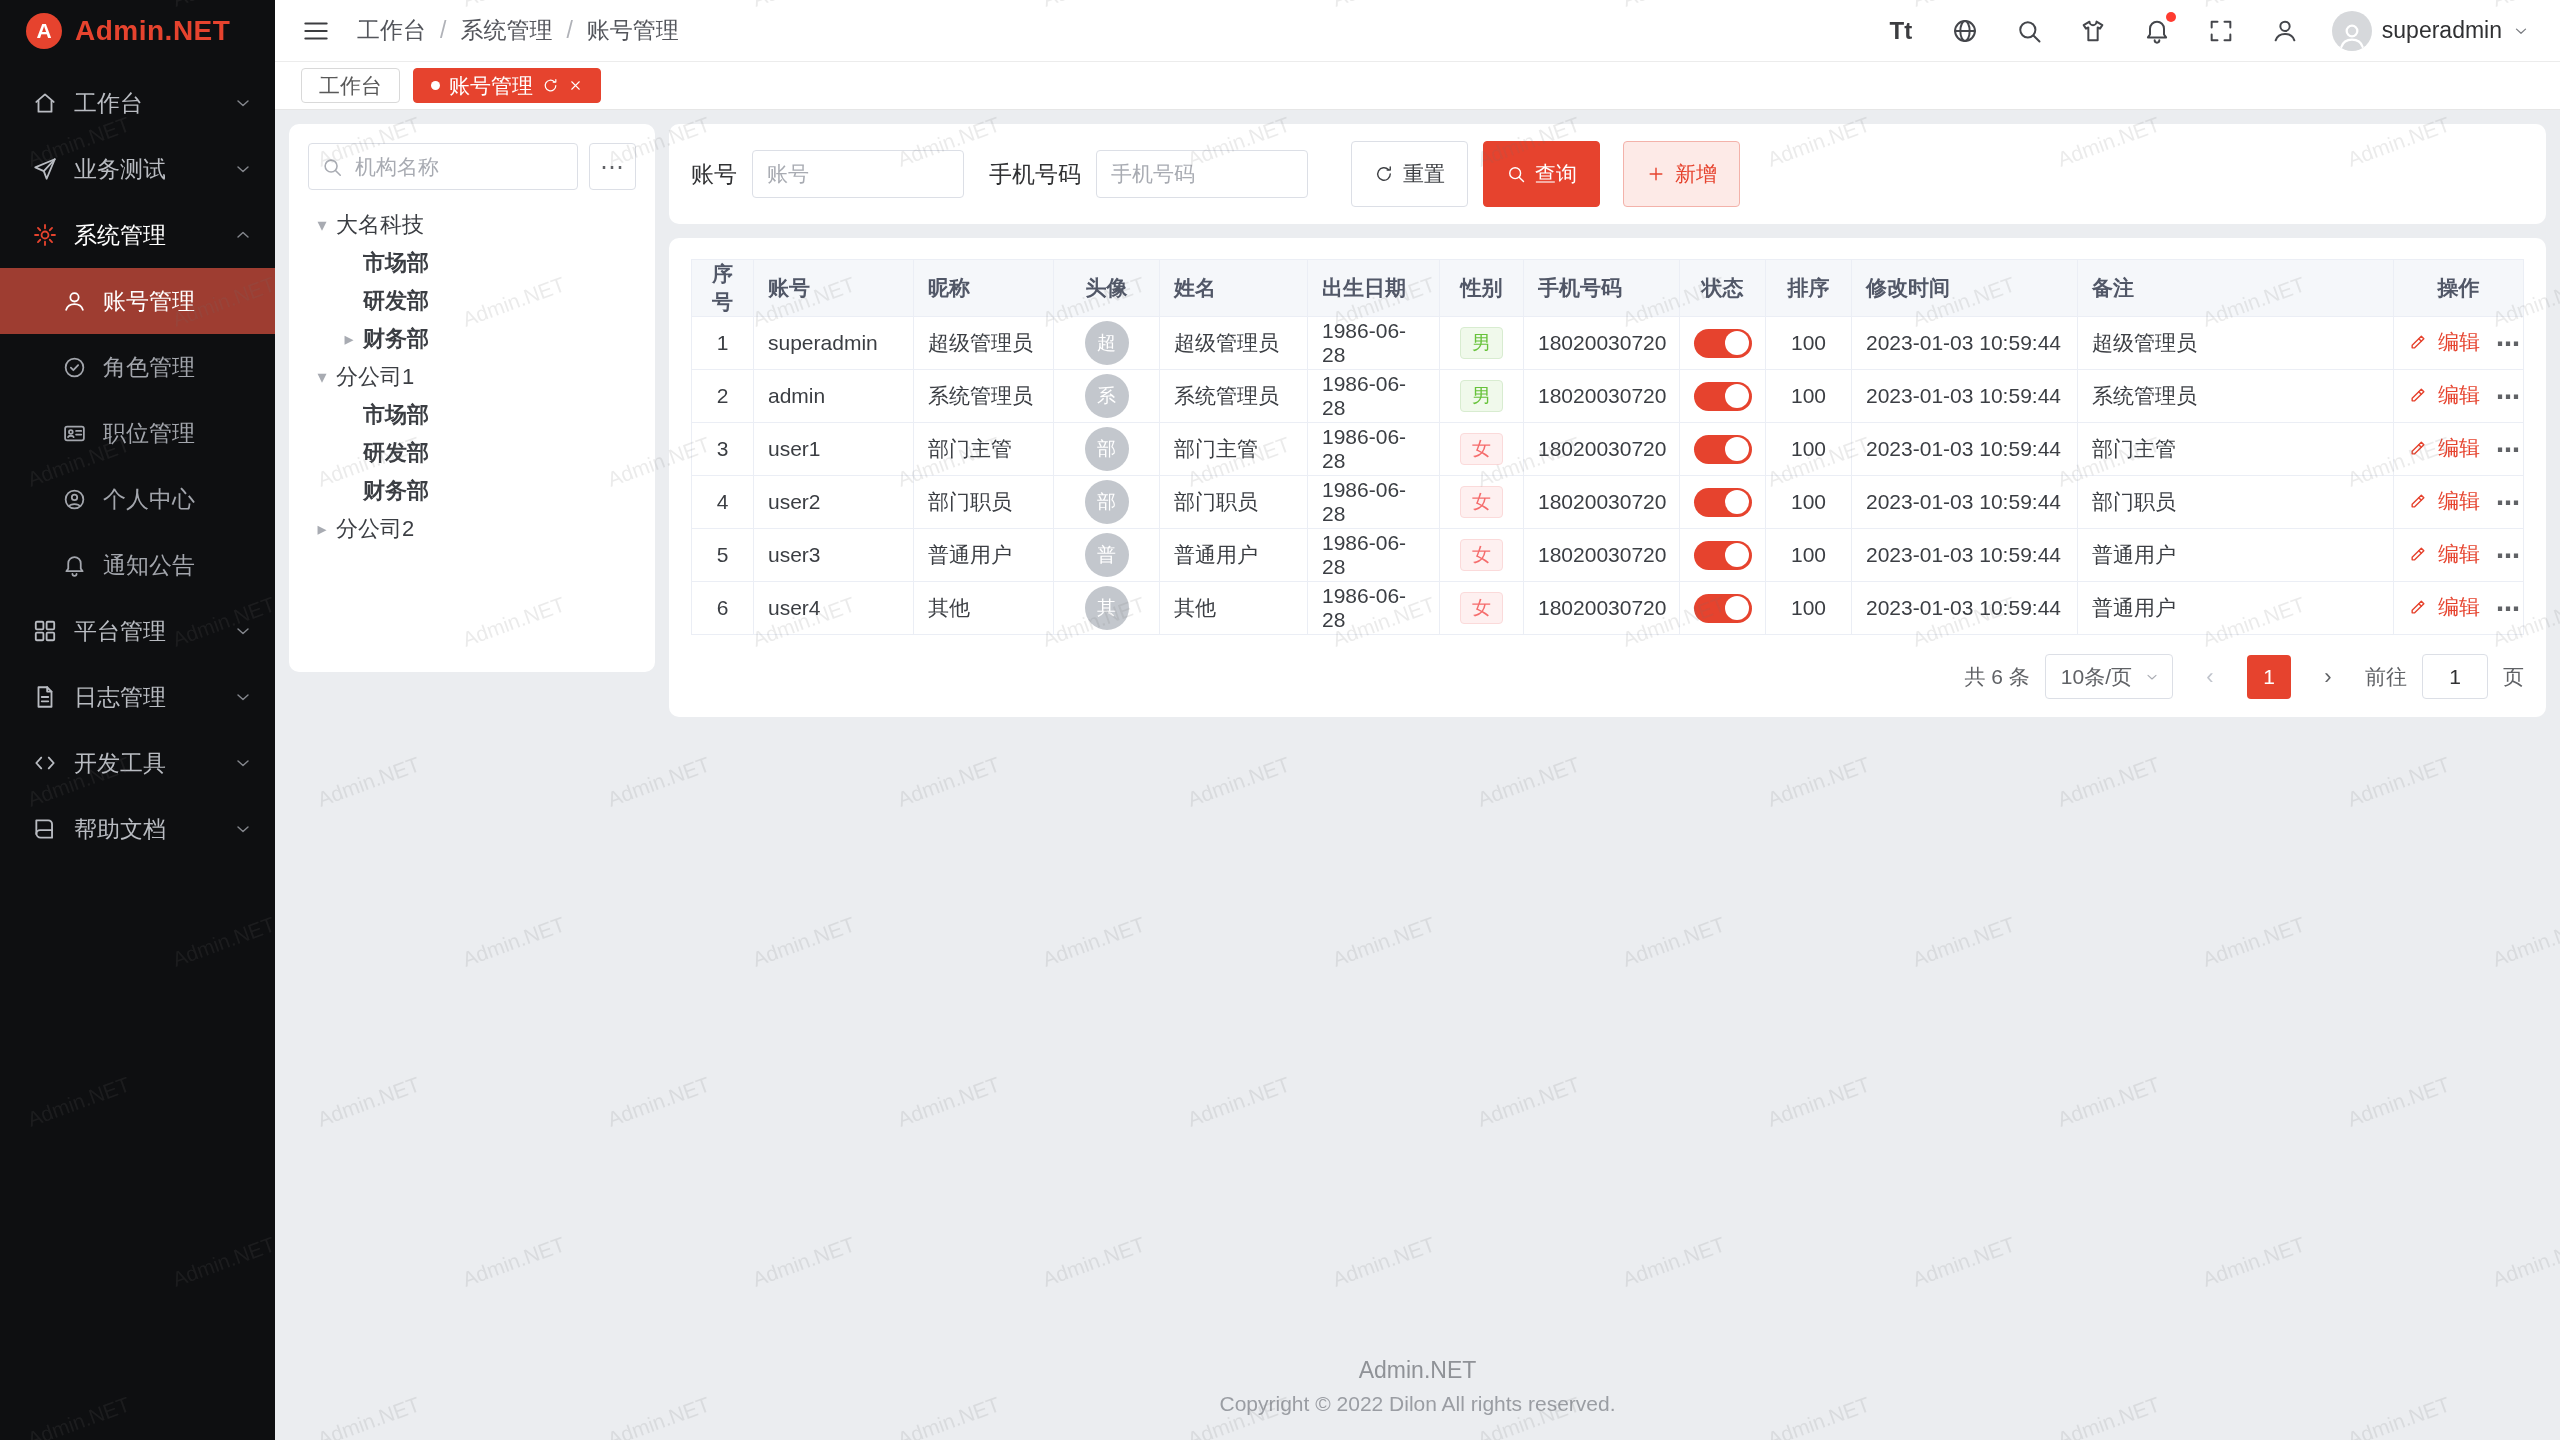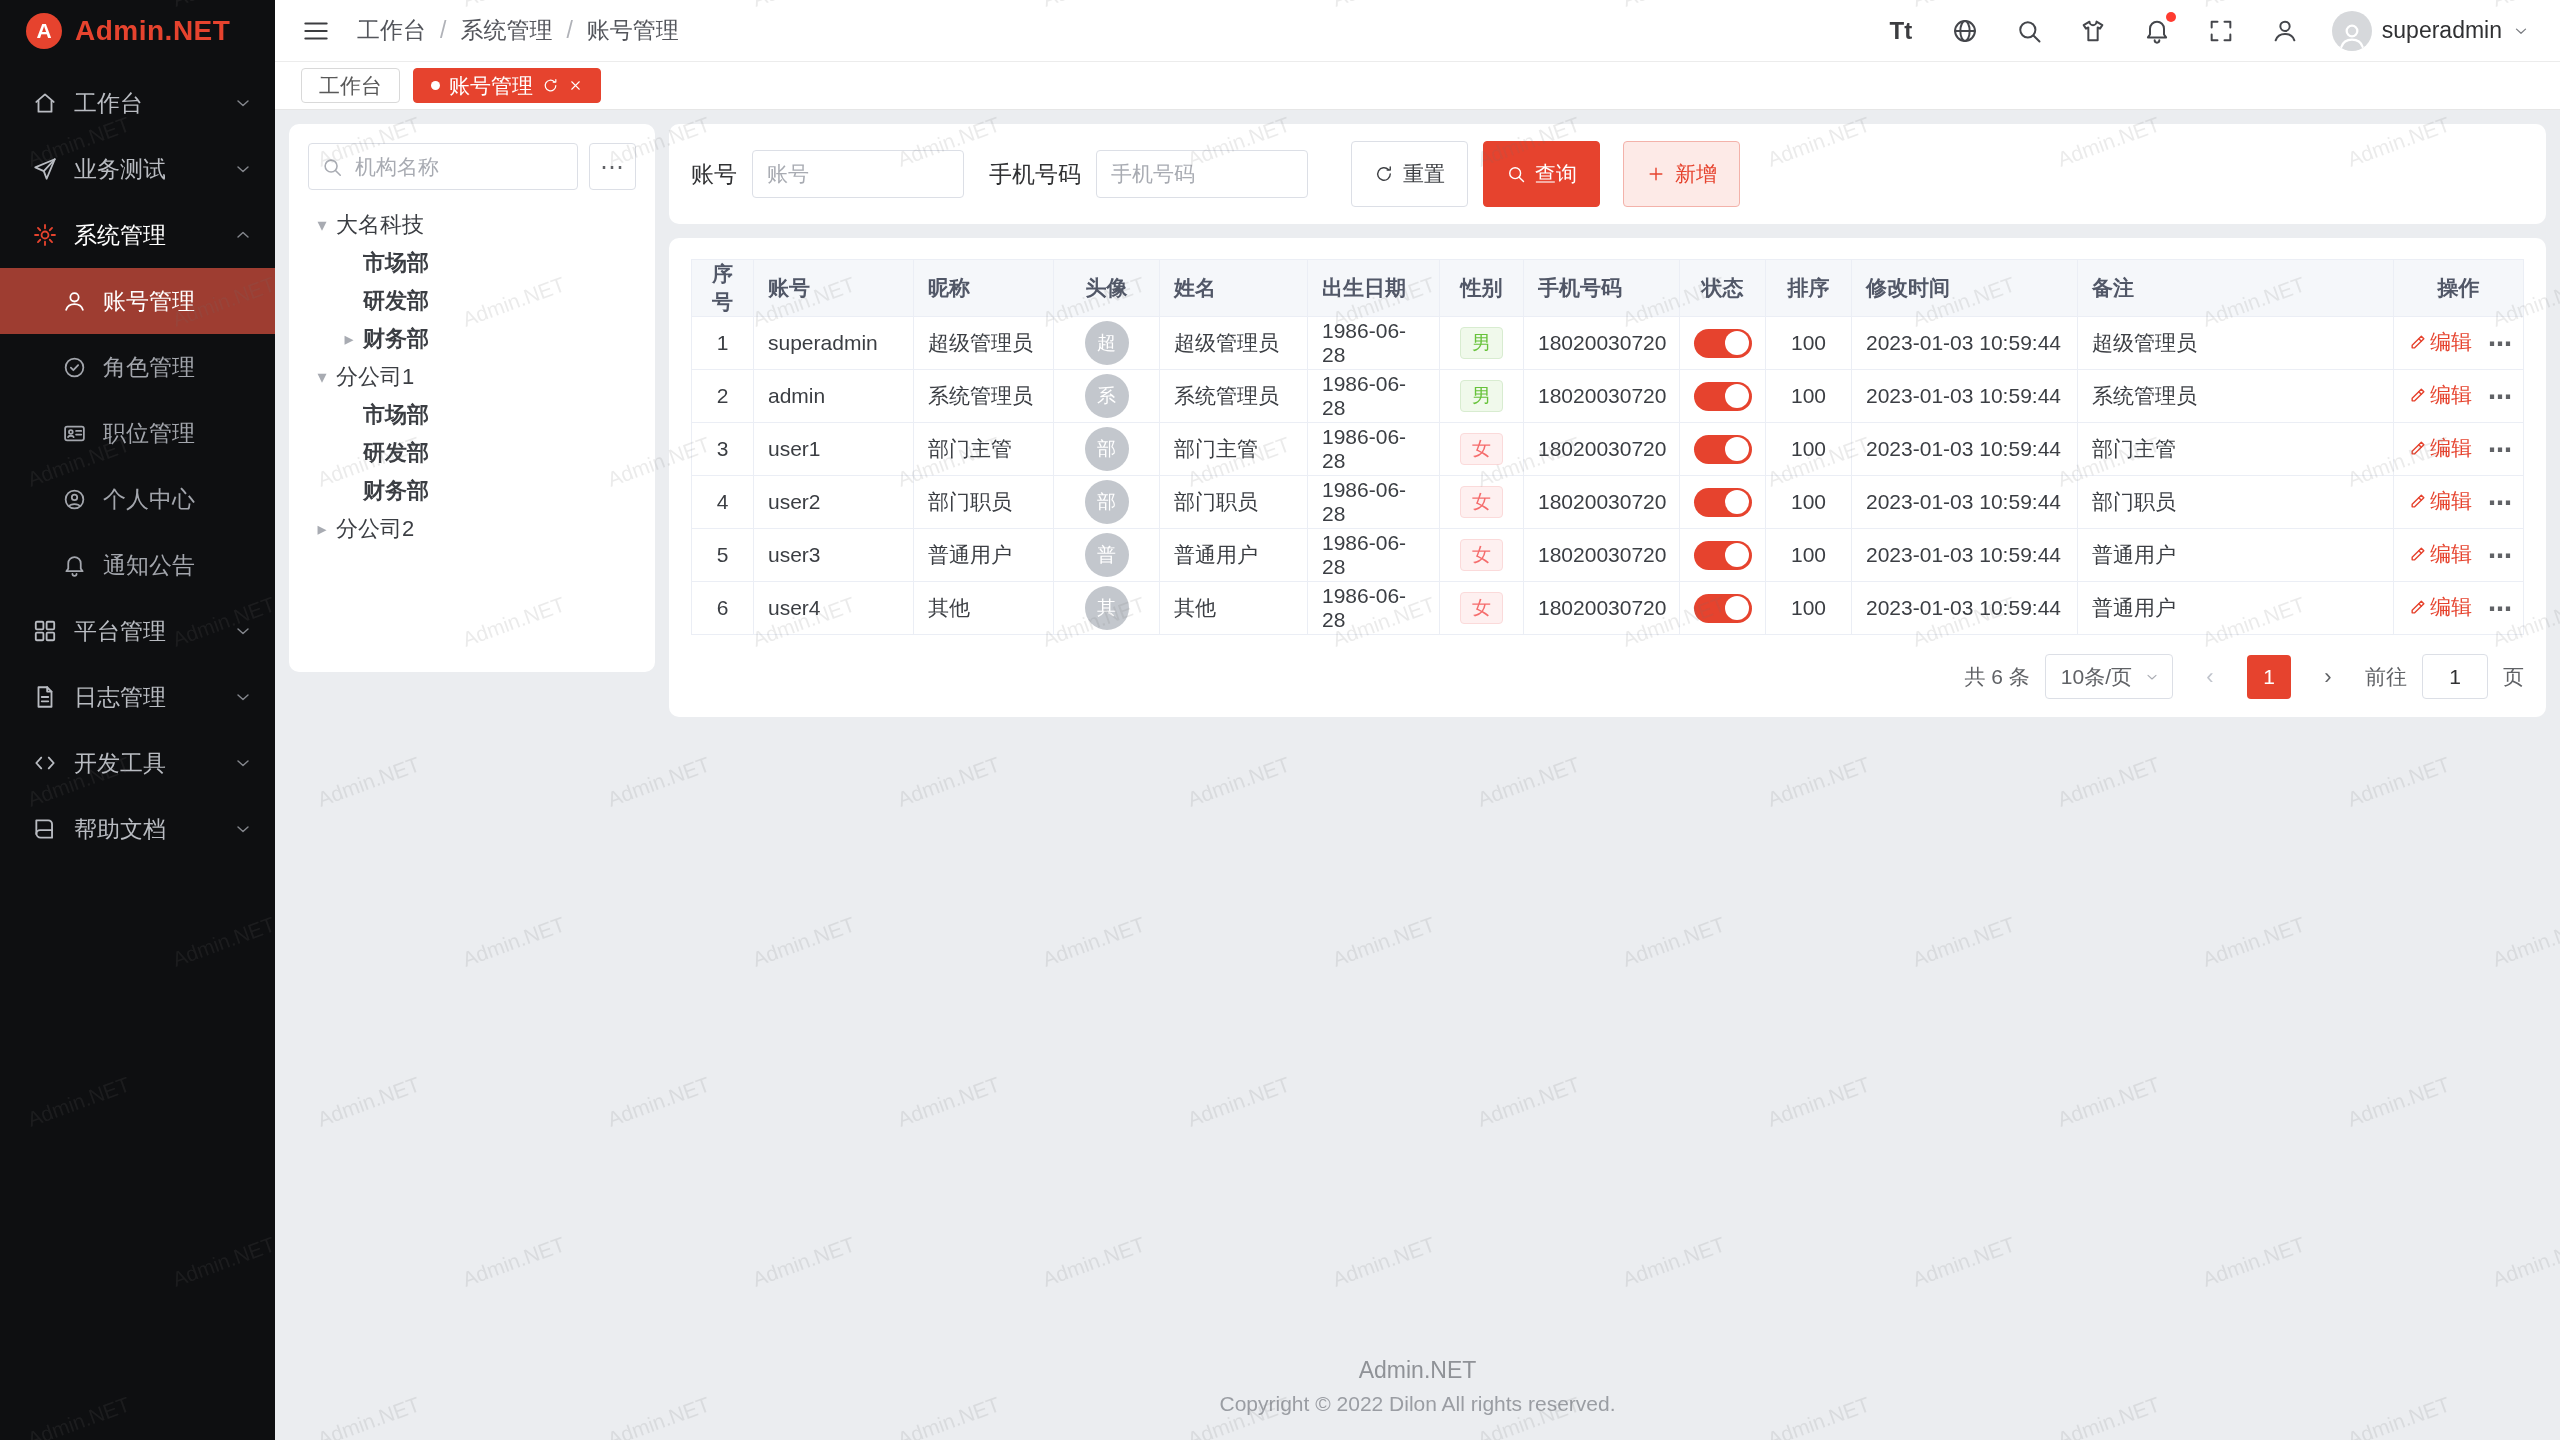--- a/index.html
+++ b/index.html
@@ -84,21 +84,21 @@
   .c { text-align:center; }
   .avatar-cell { display:flex; align-items:center; justify-content:center; }
   .tbl-avatar { width:44px; height:44px; border-radius:50%; background:#c3c7cd; color:#fff; font-size:19px;
     display:flex; align-items:center; justify-content:center; }
   .tag { display:inline-block; padding:4px 11px; border-radius:4px; font-size:19px; line-height:1.2; }
   .tag-m { color:var(--success); background:#f0f9eb; border:1px solid #d8ecd0; }
   .tag-f { color:var(--danger); background:#fef0f0; border:1px solid #fbdada; }
   .switch { display:inline-block; width:58px; height:29px; border-radius:15px; background:var(--primary); position:relative; cursor:pointer; vertical-align:middle; }
   .switch::after { content:""; position:absolute; top:2.5px; right:3px; width:24px; height:24px; border-radius:50%; background:#fff; }
   .ops { white-space:nowrap; }
-  .edit-link { color:var(--primary); display:inline-flex; align-items:center; gap:2px; cursor:pointer; }
+  .edit-link { color:var(--primary); display:inline-flex; align-items:center; gap:10px; cursor:pointer; }
   .more-dots { color:#606266; margin-left:16px; font-size:24px; font-weight:bold; cursor:pointer; letter-spacing:1px; }
 
   .pager { margin-top:19px; display:flex; align-items:center; justify-content:flex-end; gap:15px; font-size:21px; color:#606266; }
   .size-select { height:45px; border:1px solid #dcdfe6; border-radius:4px; display:flex; align-items:center; gap:12px; padding:0 12px 0 15px; cursor:pointer; background:#fff; color:#606266; }
   .size-select .sel-caret { color:#a8abb2; display:flex; }
   .pg-btn { min-width:44px; height:44px; display:flex; align-items:center; justify-content:center; border-radius:4px; font-size:22px; cursor:pointer; }
   .pg-prev { color:#c0c4cc; }
   .pg-next { color:#606266; }
   .pg-cur { background:var(--primary); color:#fff; font-size:21px; }
   .goto-input { width:66px; height:45px; border:1px solid #dcdfe6; border-radius:4px; text-align:center; font-size:21px; color:#303133; outline:none; font-family:inherit; }

